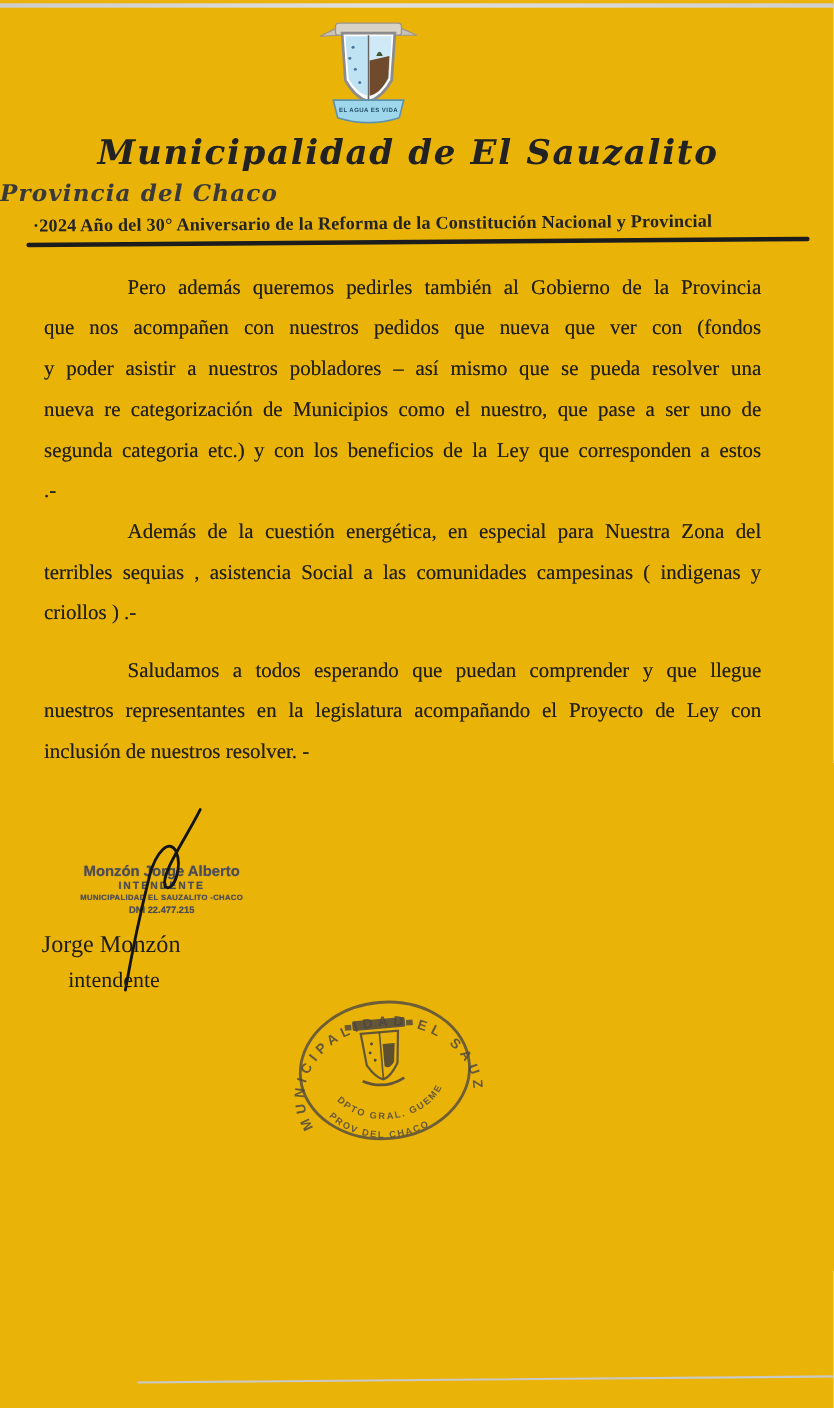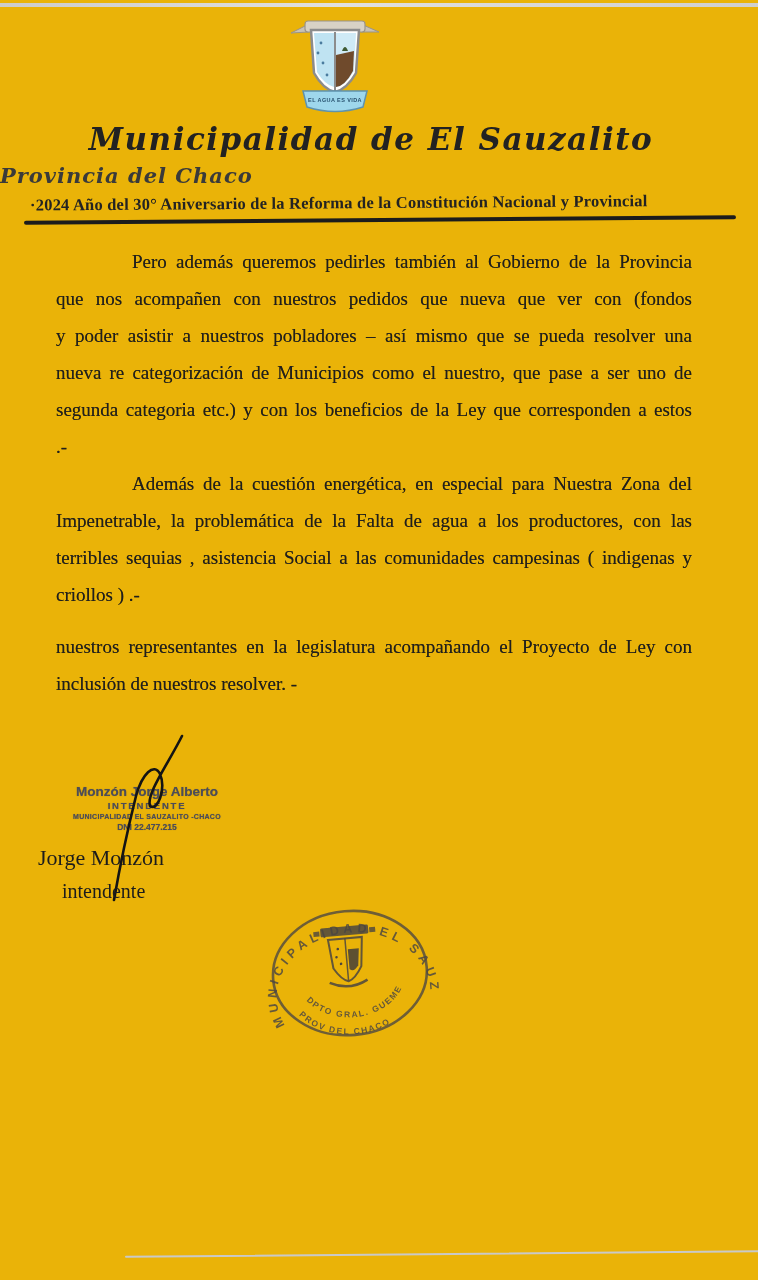--- a/index.html
+++ b/index.html
@@ -21,21 +21,21 @@
   .anniv{position:absolute;top:193px;left:30px;width:706px;font-weight:700;
         font-size:16.5px;letter-spacing:.2px;transform:rotate(-0.4deg);color:#232323;}
   .rule{position:absolute;top:218px;left:24px;width:712px;height:3.5px;
         background:#1c1c1c;transform:rotate(-0.45deg);border-radius:2px;}
 
   
   .body-text{position:absolute;left:40px;top:243px;width:652px;font-size:19px;
         line-height:37px;text-shadow:0 0 .4px rgba(0,0,0,.55);}
   .para{margin:0;}
   .para.p3{margin-top:15px;}
-  .bl{white-space:nowrap;margin-left:16px;}
+  .bl{white-space:nowrap;}
   .jl{text-align:justify;text-align-last:justify;white-space:normal;}
   .indent{text-indent:76px;}
   .last{text-align:left;text-align-last:left;}
 
   
   .sig-stamp{position:absolute;left:50px;top:784px;width:194px;text-align:center;
         color:#4d4d57;font-family:"Liberation Sans",sans-serif;font-weight:700;
         text-shadow:0 0 .8px rgba(77,77,87,.7);}
   .sig-stamp .n{font-size:13.5px;line-height:16px;}
   .sig-stamp .t{font-size:9.5px;letter-spacing:1.8px;line-height:12px;}
@@ -83,25 +83,25 @@
     <div class="para p1">
       <div class="bl jl indent">Pero además queremos pedirles también al Gobierno de la Provincia</div>
       <div class="bl jl">que nos acompañen con nuestros pedidos que nueva que ver con (fondos</div>
       <div class="bl jl">y poder asistir a nuestros pobladores – así mismo que se pueda resolver una</div>
       <div class="bl jl">nueva re categorización de Municipios como el nuestro, que pase a ser uno de</div>
       <div class="bl jl">segunda categoria etc.) y con los beneficios de la Ley que corresponden a estos</div>
       <div class="bl last">.-</div>
     </div>
     <div class="para p2">
       <div class="bl jl indent">Además de la cuestión energética, en especial para Nuestra Zona del</div>
-      <div class="bl jl">Impenetrable, la problemática de la Falta de agua a los productores, con las</div>
       <div class="bl jl">terribles sequias , asistencia Social a las comunidades campesinas ( indigenas y</div>
       <div class="bl last">criollos ) .-</div>
     </div>
     <div class="para p3">
+      <div class="bl jl indent">Saludamos a todos esperando que puedan comprender y que llegue</div>
       <div class="bl jl">nuestros representantes en la legislatura acompañando el Proyecto de Ley con</div>
       <div class="bl last">inclusión de nuestros resolver. -</div>
     </div>
   </div>
 
   <div class="sig-stamp">
     <div class="n">Monzón Jorge Alberto</div>
     <div class="t">INTENDENTE</div>
     <div class="o">MUNICIPALIDAD EL SAUZALITO -CHACO</div>
     <div class="d">DNI 22.477.215</div>

